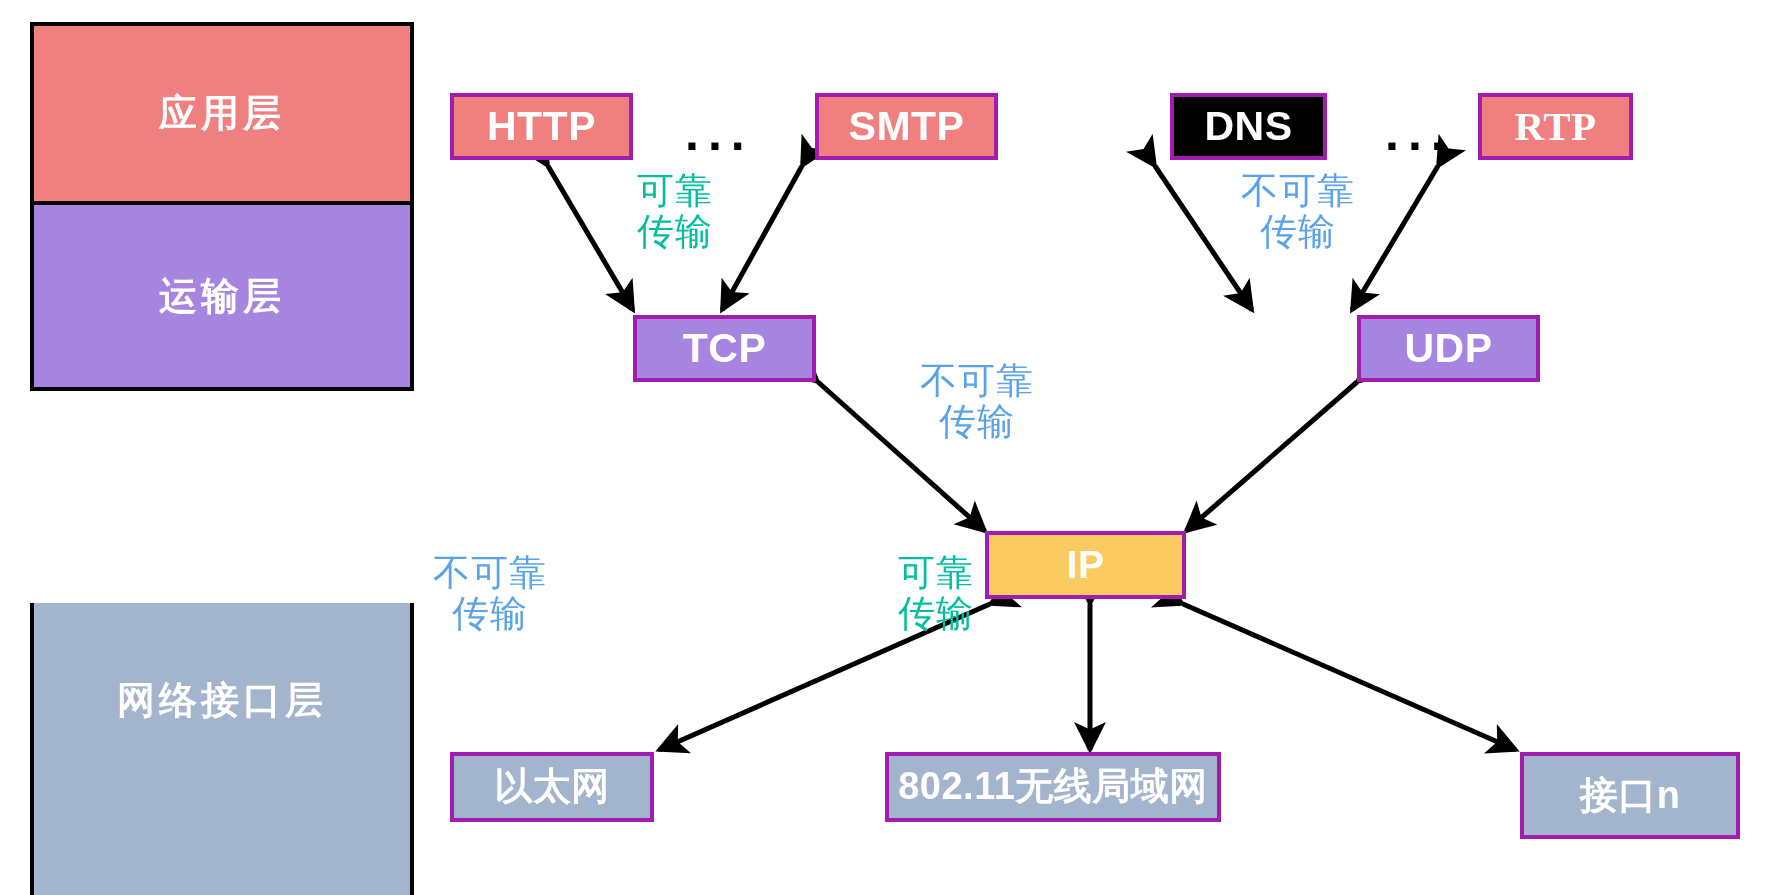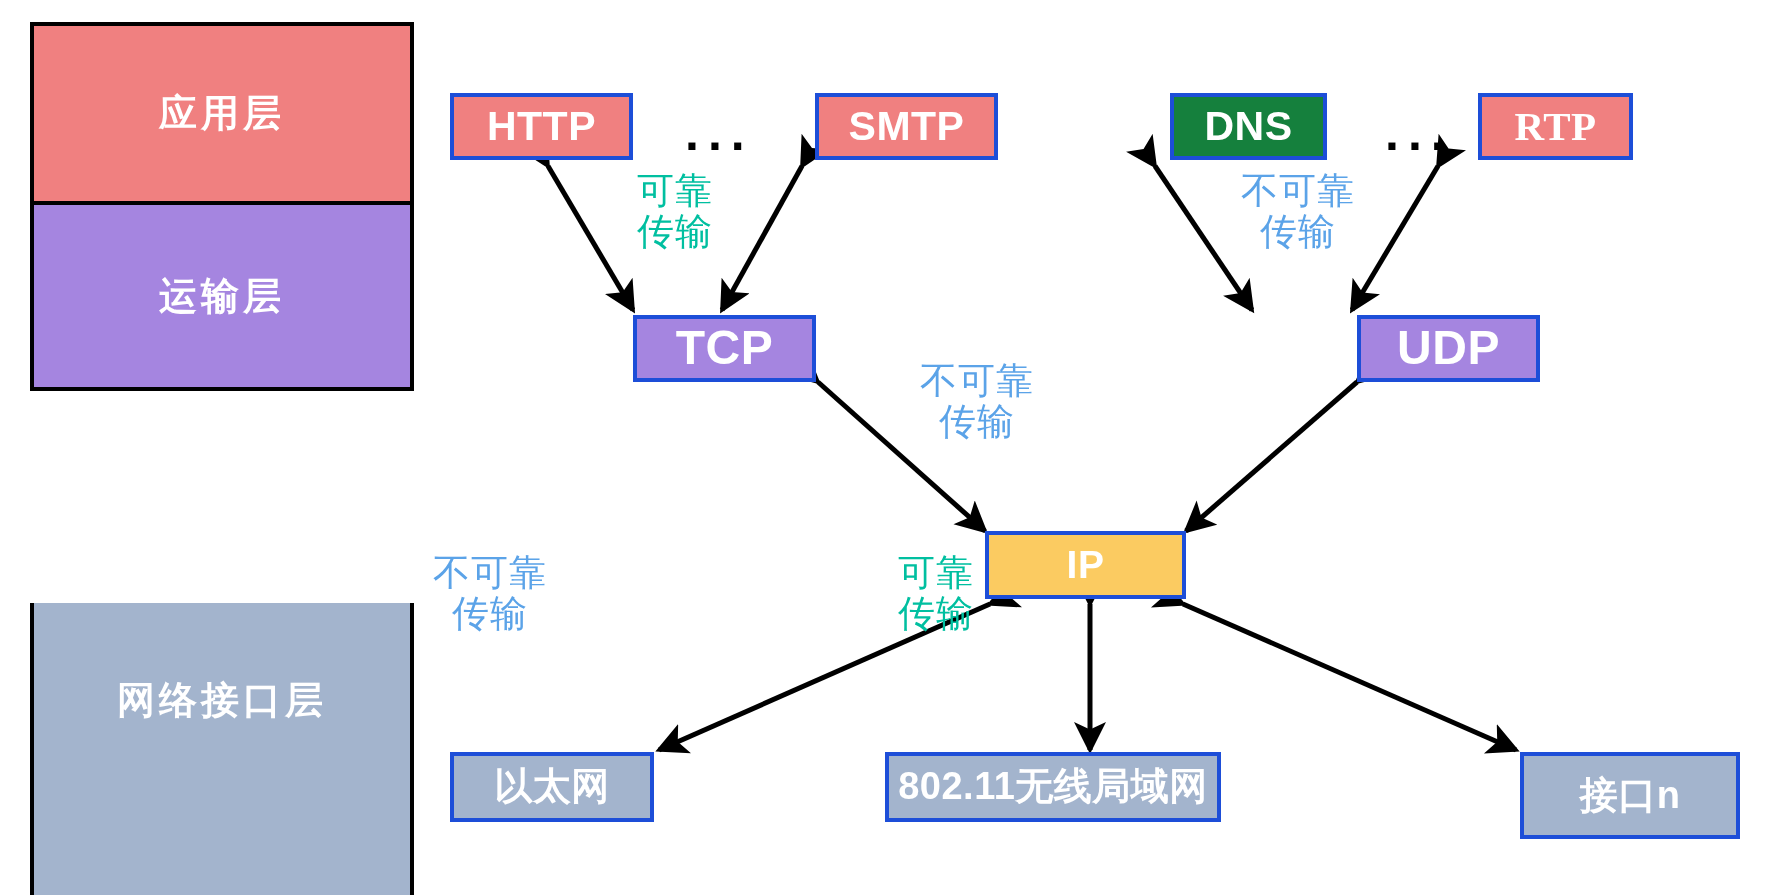--- a/index.html
+++ b/index.html
@@ -24,21 +24,21 @@
     position: absolute;
     left: 0;
     top: 0;
     width: 1770px;
     height: 895px;
     pointer-events: none;
   }
   .node {
     position: absolute;
     box-sizing: border-box;
-    border: 4px solid #1d4ed8;
+    border: 4px solid #a21caf;
     display: flex;
     align-items: center;
     justify-content: center;
     text-align: center;
     color: #ffffff;
     font-weight: bold;
     line-height: 1.05;
     white-space: nowrap;
     letter-spacing: 0.5px;
   }
@@ -67,21 +67,21 @@
   }
   .dots {
     position: absolute;
     font-weight: bold;
     font-size: 50px;
     color: #000000;
     letter-spacing: 9px;
     line-height: 1;
   }
   .app-node { font-size: 41px; }
-  .tx-node  { font-size: 48px; }
+  .tx-node  { font-size: 41px; }
   .ip-node  { font-size: 39px; }
   .link-node{ font-size: 38px; }
 </style>
 </head>
 <body>
 
 <div id="diagram-root">
 
   <div class="layer-box" style="left:30px; top:22px; width:384px; height:183px; background:#F08080;">
     <span>应用层</span>
@@ -115,21 +115,21 @@
   <div class="node app-node" style="left:450px; top:93px; width:183px; height:67px; background:#F08080;">
     <span>HTTP</span>
   </div>
   <div class="dots" style="left:685px; top:108px;">
     <span>...</span>
   </div>
   <div class="node app-node" style="left:815px; top:93px; width:183px; height:67px; background:#F08080;">
     <span>SMTP</span>
   </div>
 
-  <div class="node app-node" style="left:1170px; top:93px; width:157px; height:67px; background:#15803d;">
+  <div class="node app-node" style="left:1170px; top:93px; width:157px; height:67px; background:#000000;">
     <span>DNS</span>
   </div>
   <div class="dots" style="left:1385px; top:108px;">
     <span>...</span>
   </div>
   <div class="node app-node" style="left:1478px; top:93px; width:155px; height:67px; background:#F08080;font-family:Liberation Serif, serif;">
     <span>RTP</span>
   </div>
 
   <div class="node tx-node" style="left:633px; top:315px; width:183px; height:67px; background:#A585E0;">

